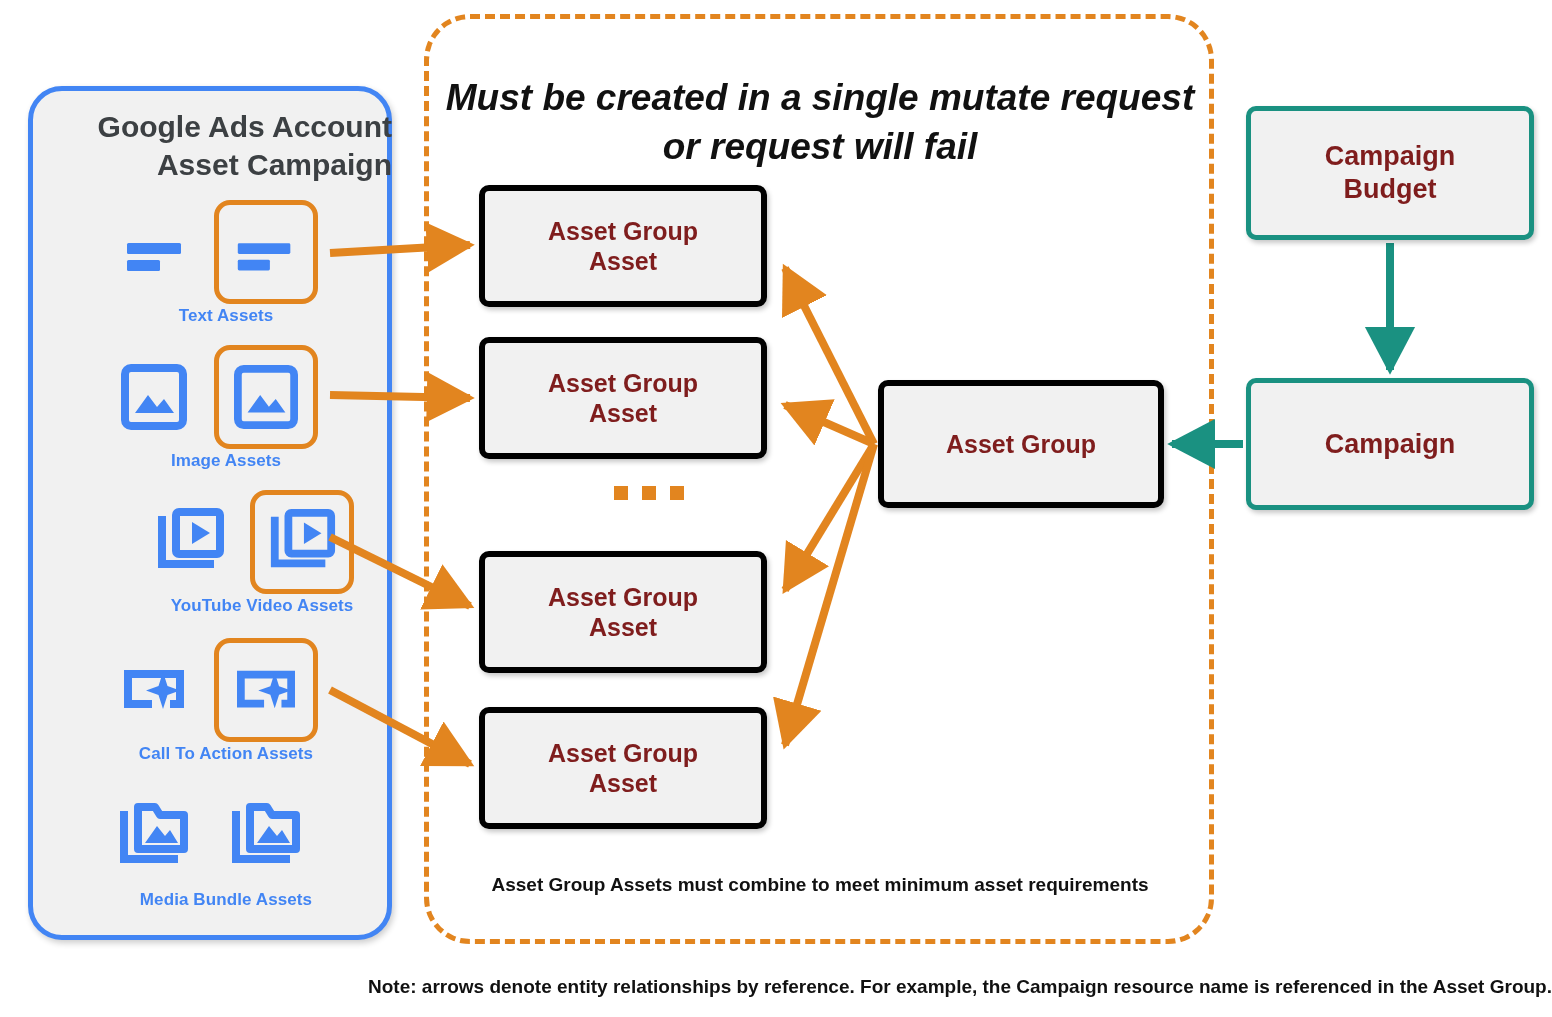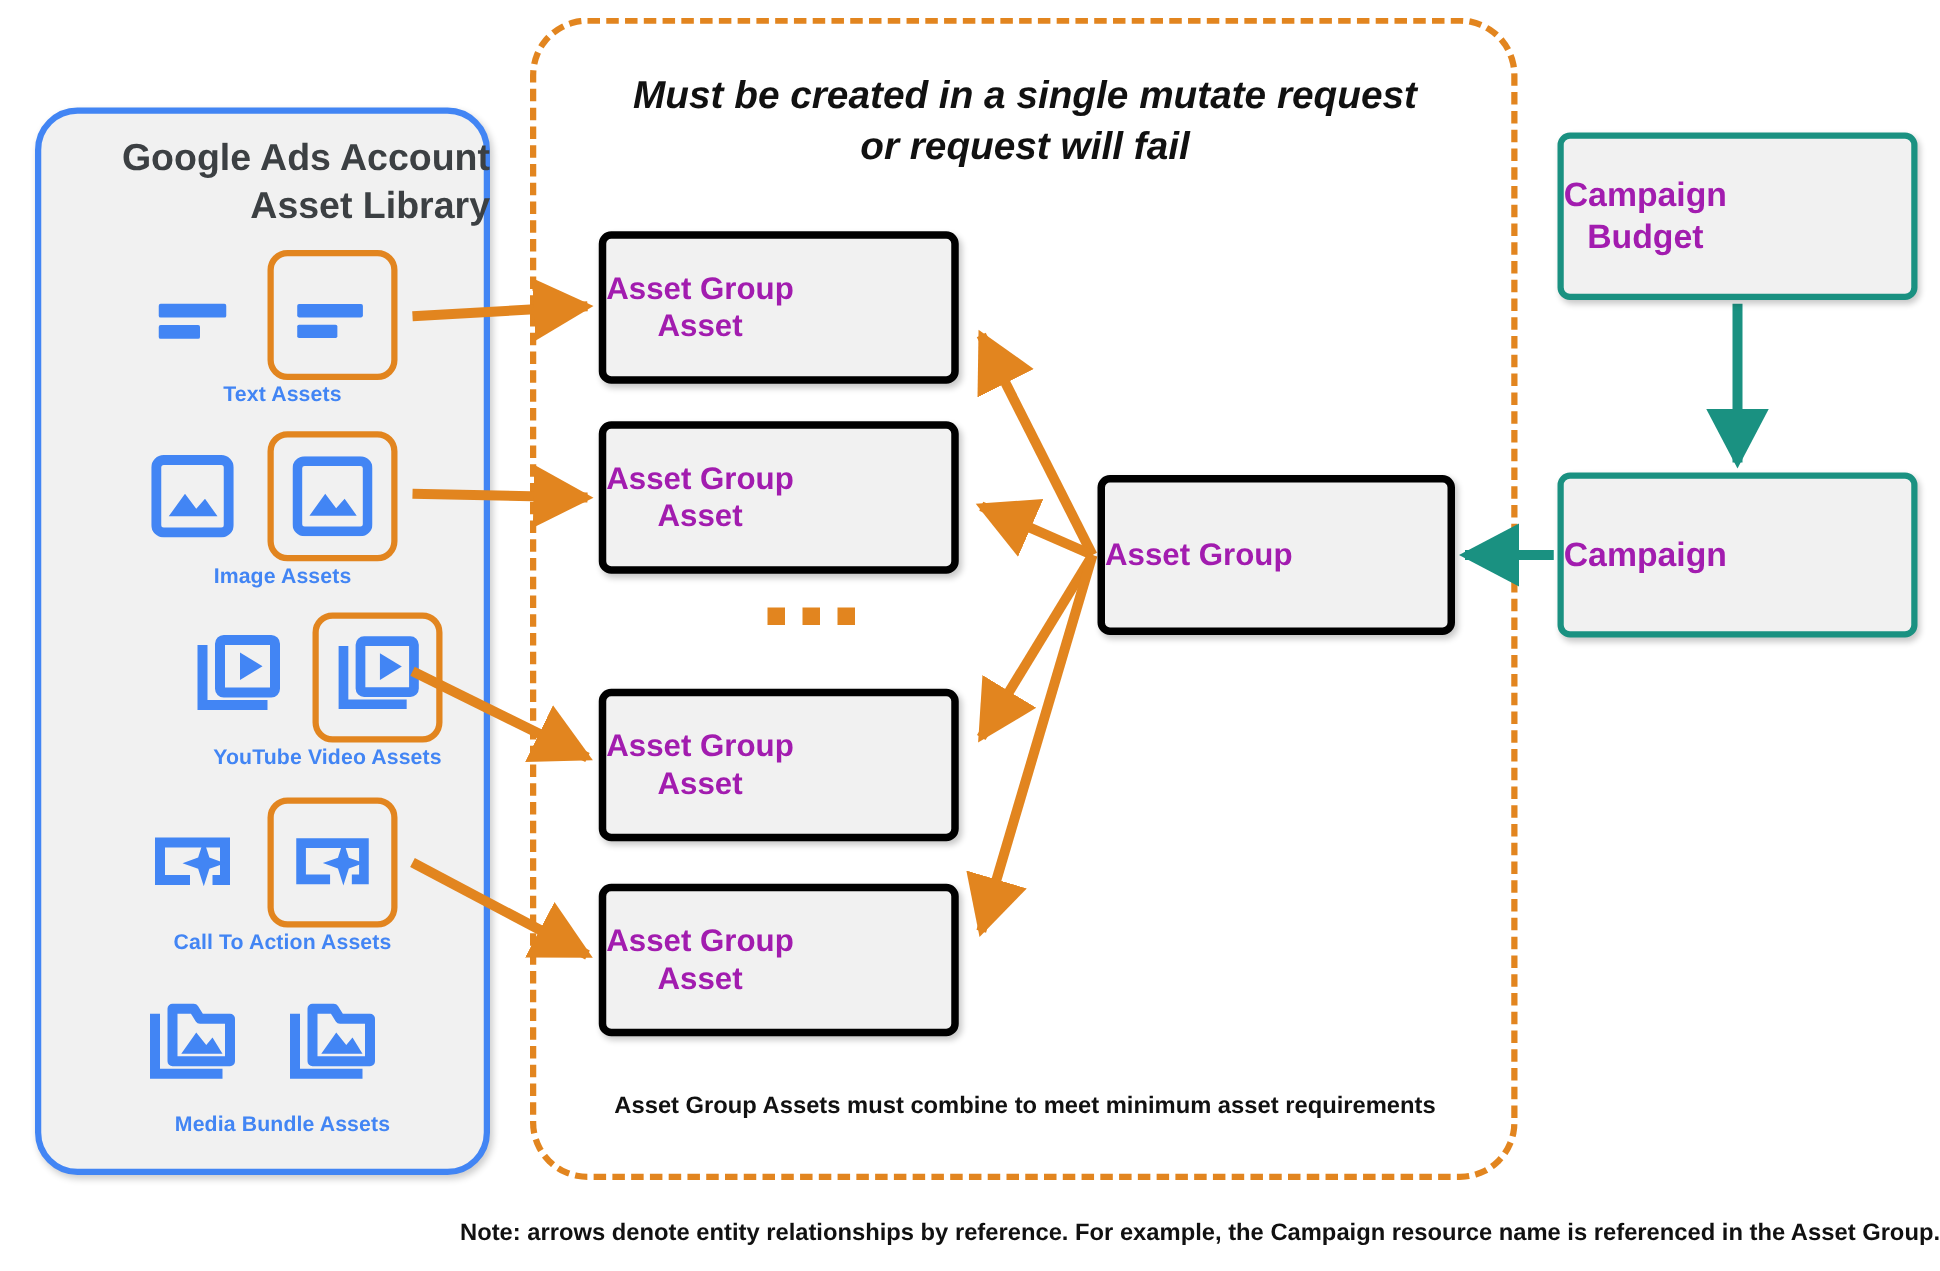--- a/index.html
+++ b/index.html
@@ -15,23 +15,23 @@
     background:#ffffff;
   }
   
   .node{
     position:absolute;
     box-sizing:border-box;
     background:#f1f1f1;
     border-radius:10px;
     display:flex;
     align-items:center;
-    justify-content:flex-start;
+    justify-content:center;
     text-align:center;
-    color:#a21caf;
+    color:#7f1d1d;
     font-weight:700;
     line-height:1.22;
     box-shadow:2px 3px 5px rgba(0,0,0,.22);
   }
   .node.orange{border:6px solid #000000;}
   .node.teal{border:5px solid #1a9181;}
 
   
   #asset-library{
     position:absolute;
@@ -88,24 +88,24 @@
   #mutate-box{
     position:absolute;
     left:424px; top:14px;
     width:790px; height:930px;
     box-sizing:border-box;
     border:5px dashed #e2851f;
     border-radius:46px;
   }
   #mutate-title{
     position:absolute;
-    left:440px; top:56px;
+    left:440px; top:74px;
     width:760px;
     text-align:center;
-    font-size:31px;
+    font-size:37px;
     font-style:italic;
     font-weight:700;
     color:#111111;
     line-height:1.32;
   }
   #mutate-note{
     position:absolute;
     left:440px; top:874px;
     width:760px;
     text-align:center;
@@ -169,21 +169,21 @@
 </style>
 </head>
 <body>
 
 <div id="stage">
 
   <div id="asset-library"></div>
 
   <div id="library-title">
     <div>Google Ads Account</div>
-    <div>Asset Library</div>
+    <div>Asset Campaign</div>
   </div>
 
   <div class="asset-row" style="top:200px;">
     <div class="asset-icons">
       <div class="icon-slot">
         <svg width="74" height="74" viewBox="0 0 74 74" aria-hidden="true">
           <rect x="10" y="28" width="54" height="11" rx="1.5" fill="#4285f4"></rect>
           <rect x="10" y="45" width="33" height="11" rx="1.5" fill="#4285f4"></rect>
         </svg>
       </div>

